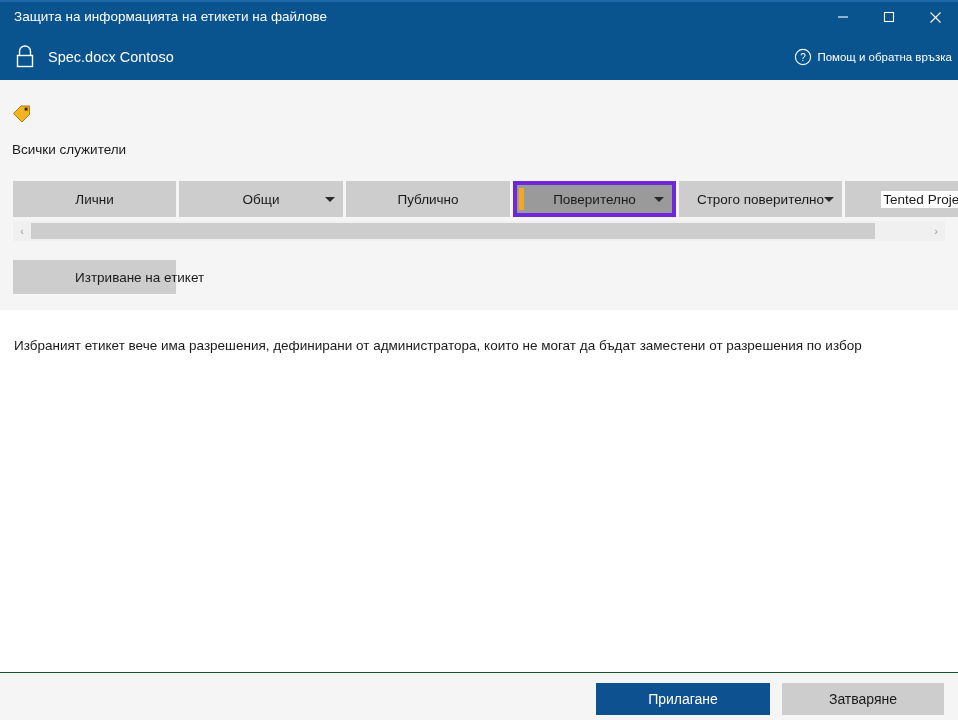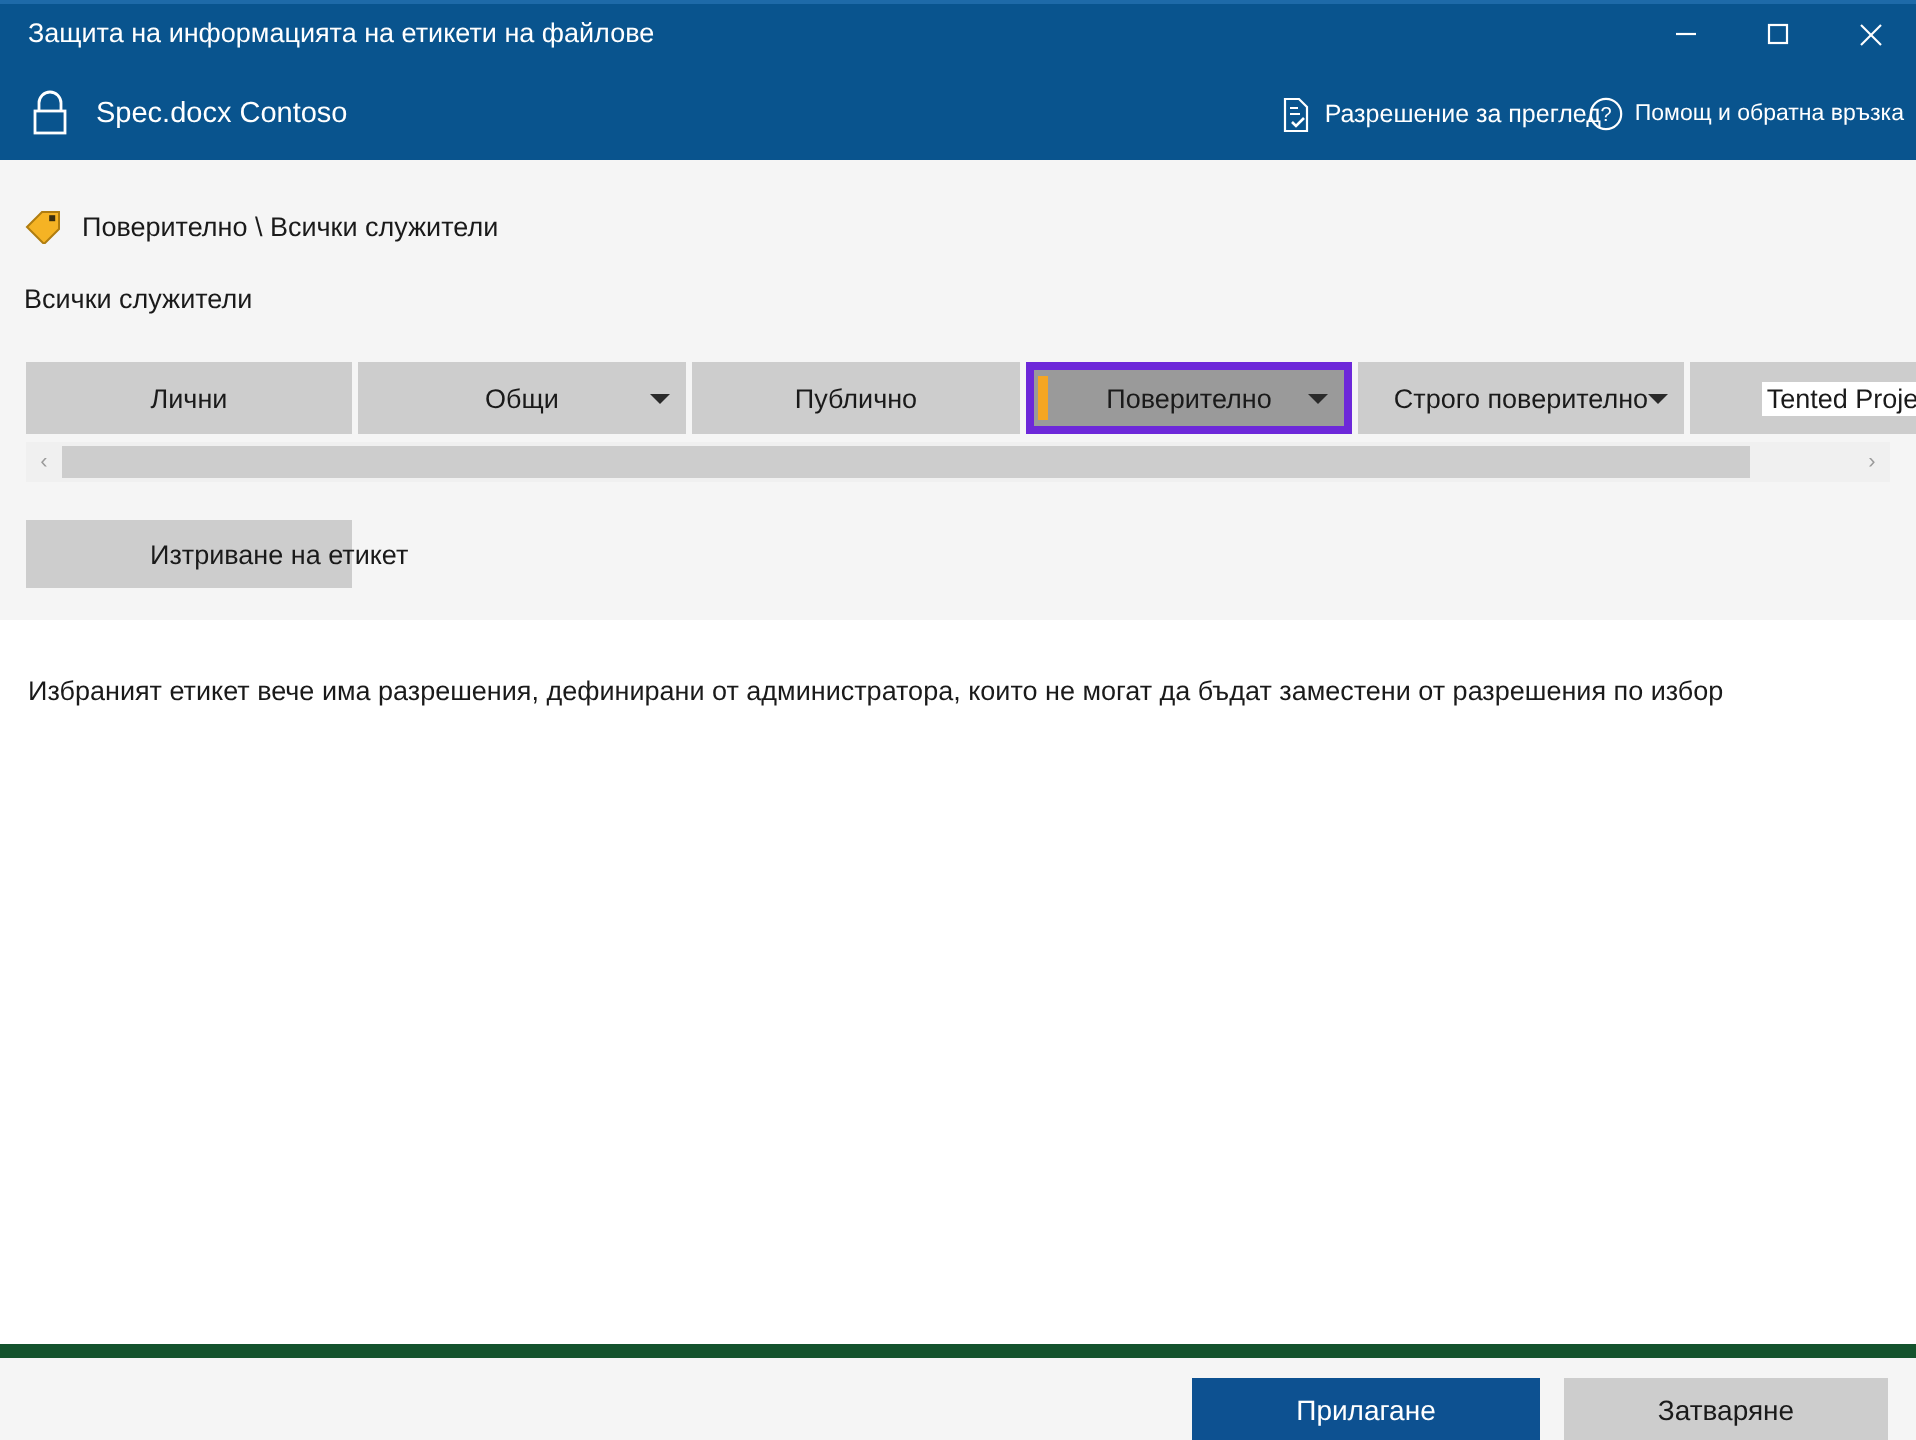--- a/index.html
+++ b/index.html
@@ -260,21 +260,21 @@
   }
 
   
   .footer {
     position: absolute;
     left: 0;
     top: 672px;
     width: 958px;
     height: 48px;
     background: #f5f5f5;
-    border-top: 7px solid #14532d;
+    border-top: 1px solid #14532d;
   }
   .footer-buttons {
     position: absolute;
     right: 14px;
     top: 10px;
     display: flex;
     align-items: center;
   }
   .btn {
     height: 32px;
@@ -329,51 +329,39 @@
 
     <div class="doc-row">
       <svg class="lock-icon" viewBox="0 0 26 26">
         <path d="M7.5 11.5 V7.5 a5.5 5.5 0 0 1 11 0 V11.5" fill="none" stroke="#ffffff" stroke-width="1.4"></path>
         <rect x="5.5" y="11.5" width="15" height="11" fill="none" stroke="#ffffff" stroke-width="1.4"></rect>
       </svg>
       <div class="doc-name">Spec.docx Contoso</div>
     </div>
 
     <div class="header-links">
-      <div class="hdr-link view-perm">
-        <span class="glyph">
-          <svg width="17" height="19" viewBox="0 0 17 19">
-            <path d="M2.5 1.5 h7 l4 4 v12 h-11 z" fill="none" stroke="#ffffff" stroke-width="1.1"></path>
-            <line x1="5" y1="6" x2="9" y2="6" stroke="#ffffff" stroke-width="1"></line>
-            <line x1="5" y1="9" x2="10" y2="9" stroke="#ffffff" stroke-width="1"></line>
-            <path d="M6 13 l2 2 l4 -4" fill="none" stroke="#ffffff" stroke-width="1.3"></path>
-          </svg>
-        </span>
-        <span class="txt">Разрешение за преглед</span>
-      </div>
       <div class="hdr-link help">
         <span class="glyph">
           <svg width="18" height="18" viewBox="0 0 18 18">
             <circle cx="9" cy="9" r="7.6" fill="none" stroke="#ffffff" stroke-width="1.1"></circle>
             <text x="9" y="12.6" text-anchor="middle" font-size="10" font-family="Liberation Sans, sans-serif" fill="#ffffff">?</text>
           </svg>
         </span>
         <span class="txt">Помощ и обратна връзка</span>
       </div>
     </div>
   </div>
 
   <div class="upper">
 
     <div class="breadcrumb">
       <svg class="tag-icon" viewBox="0 0 20 18">
         <path d="M1.5 9.5 L9 2 h8.5 v8.5 L10 18 z" fill="#f5b324" stroke="#b07d10" stroke-width="1"></path>
         <rect x="12.6" y="3.6" width="3" height="3" fill="#3a2e10"></rect>
       </svg>
-      <div class="breadcrumb-text">Поверително \ Всички служители</div>
     </div>
 
     <div class="section-title">Всички служители</div>
 
     <div class="tabstrip">
         <div class="tab" style="width: 163px;">
           <span class="tab-label">Лични</span>
         </div>
         <div class="tab" style="width: 164px;">
           <span class="tab-label">Общи</span>

